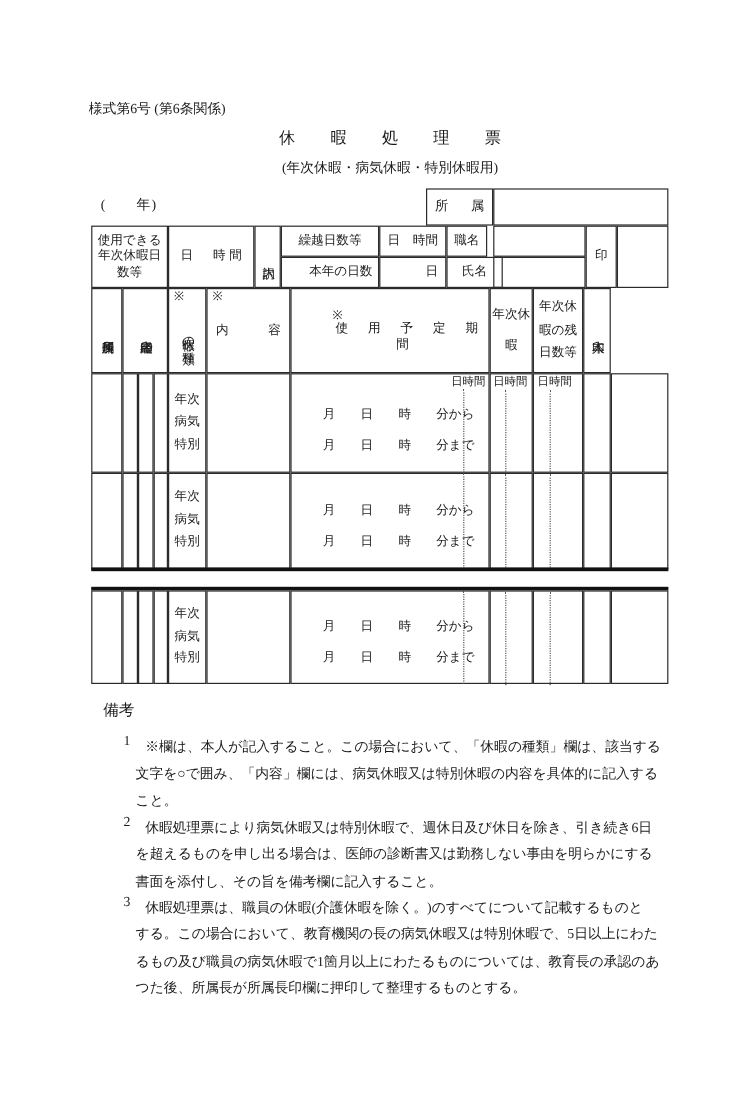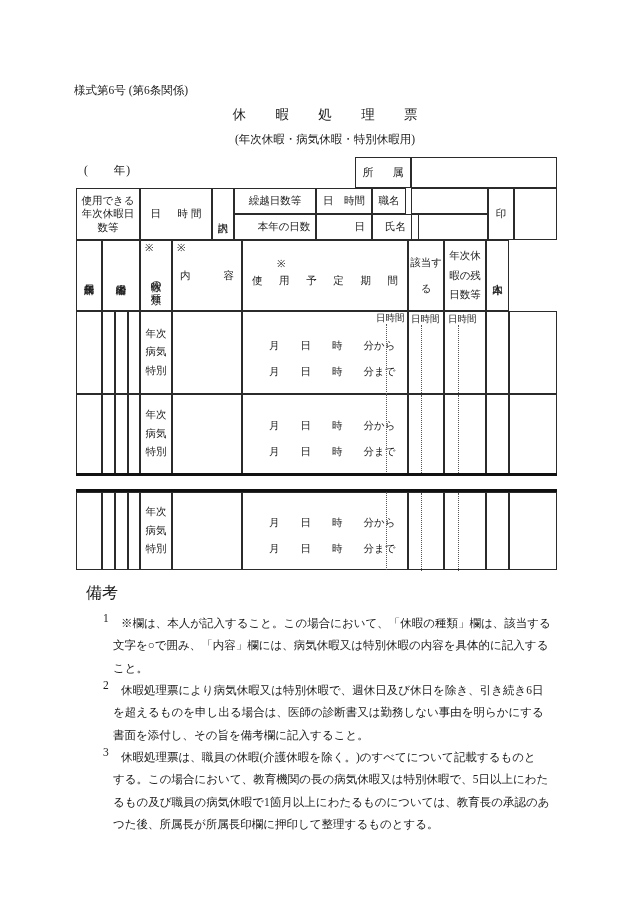--- a/index.html
+++ b/index.html
@@ -85,20 +85,21 @@
     display: flex;
     flex-direction: column;
     align-items: center;
     justify-content: center;
     line-height: 1.45;
   }
 
   .lbl-spread {
     letter-spacing: 7px;
     text-indent: 7px;
+    margin-left: 28px;
   }
   .lbl-spread4 {
     letter-spacing: 4px;
     text-indent: 4px;
   }
 
   
   .mark-tl {
     position: absolute;
     left: 4px;
@@ -136,21 +137,21 @@
     font-size: 9.5px;
     white-space: nowrap;
     letter-spacing: 0px;
   }
 
   
   .notes-title {
     position: absolute;
     left: 86px;
     top: 583px;
-    font-size: 16px;
+    font-size: 13px;
   }
   .note-num {
     position: absolute;
     font-size: 11.5px;
   }
   .note-body {
     position: absolute;
     font-size: 11.5px;
     line-height: 1.95;
     text-align: justify;
@@ -202,21 +203,21 @@
     <span class="vtext" style="margin-top:9px;">休暇の種類</span>
   </div>
   <div class="cell" style="left:172px; top:240px; width:70px; height:71px;">
     <span class="mark-tl">※</span>
     <span class="lbl-spread4">内　　容</span>
   </div>
   <div class="cell" style="left:242px; top:240px; width:166px; height:71px;">
     <span class="mark-tl" style="left:34px; top:18px;">※</span>
     <span class="lbl-spread" style="margin-top:11px;">使 用 予 定 期 間</span>
   </div>
-  <div class="cell stack" style="left:408px; top:240px; width:36px; height:71px; font-size:10.5px; writing-mode:horizontal-tb; line-height:2.4;">該当する</div>
+  <div class="cell stack" style="left:408px; top:240px; width:36px; height:71px; font-size:10.5px; writing-mode:horizontal-tb; line-height:2.4;">年次休暇</div>
   <div class="cell" style="left:444px; top:240px; width:42px; height:71px; font-size:10.5px; padding:0 2px; line-height:1.85;">年次休暇の残日数等</div>
   <div class="cell" style="left:486px; top:240px; width:23px; height:71px;">
     <span class="vtext">本人印</span>
   </div>
 
   <div class="cell" style="left:76px; top:311px; width:26px; height:83px;"></div>
   <div class="cell" style="left:102px; top:311px; width:13px; height:83px;"></div>
   <div class="cell" style="left:115px; top:311px; width:13px; height:83px;"></div>
   <div class="cell" style="left:128px; top:311px; width:12px; height:83px;"></div>
 

